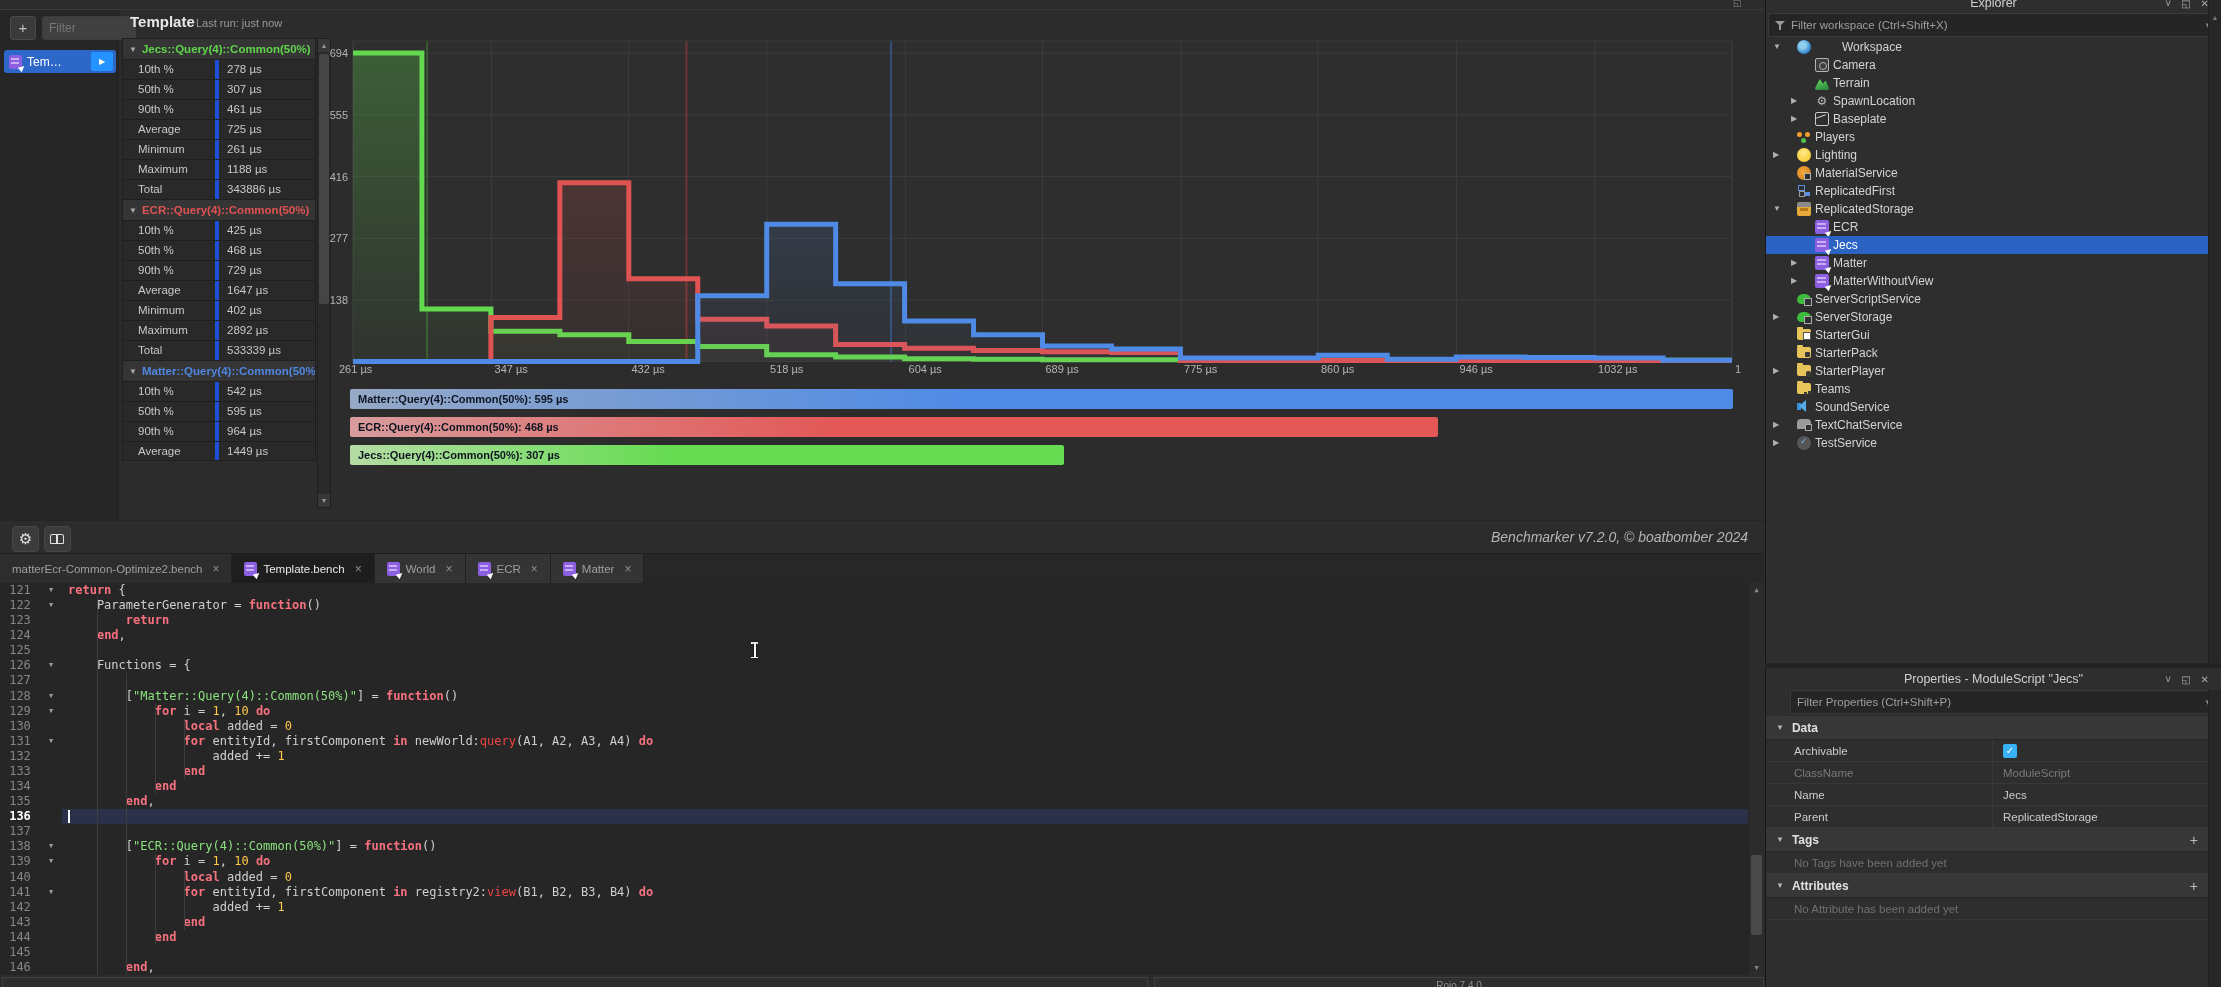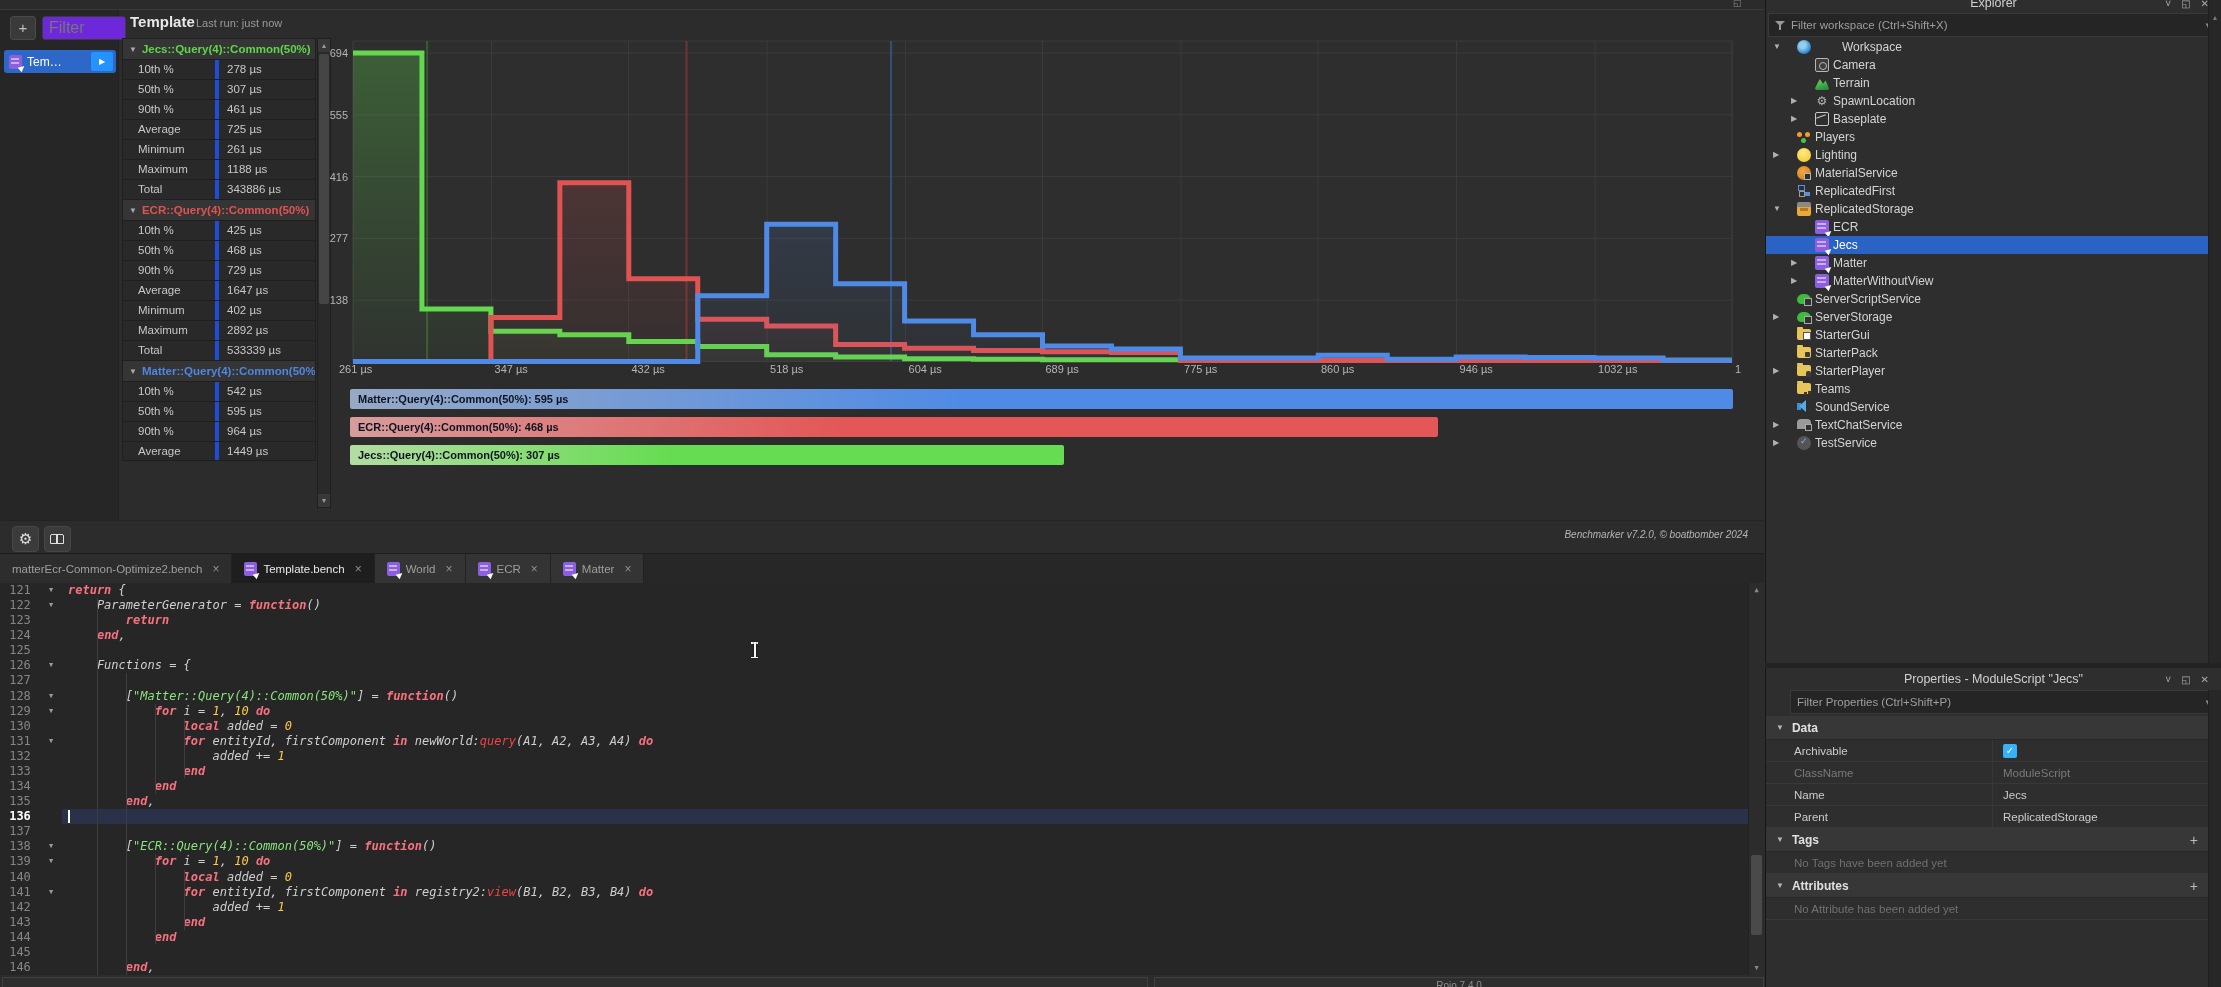--- a/index.html
+++ b/index.html
@@ -8,21 +8,21 @@
   .abs{position:absolute;}
 
   
   #top-strip{left:0;top:0;width:1764px;height:9px;background:#2b2b2b;}
   #top-mini{left:1733px;top:-2px;color:#8a8a8a;font-size:9px;}
 
   
   #plugin{left:0;top:9px;width:1764px;height:511px;background:#2c2c2c;border-top:1px solid #3a3a3a;}
   #side{position:absolute;left:0;top:0;width:119px;height:511px;background:#262626;border-right:1px solid #222;}
   #add-btn{position:absolute;left:10px;top:6px;width:26px;height:24px;background:#3a3a3a;border:1px solid #4a4a4a;border-radius:3px;color:#c0c0c0;font-size:15px;text-align:center;line-height:22px;}
-  #side-filter{position:absolute;left:42px;top:6px;width:84px;height:24px;background:#6d28d9;border:1px solid #3c3c3c;border-radius:3px;color:#ccc;padding-left:6px;font-size:16px;font-family:"Liberation Sans",sans-serif;}
+  #side-filter{position:absolute;left:42px;top:6px;width:94px;height:24px;background:#404040;border:1px solid #3c3c3c;border-radius:3px;color:#ccc;padding-left:6px;font-size:12px;font-family:"Liberation Sans",sans-serif;}
   #side-filter::placeholder{color:#777;}
   #side-tab{position:absolute;left:4px;top:40px;width:112px;height:23px;background:#2d68c8;border-radius:3px;display:flex;align-items:center;gap:5px;padding:0 3px 0 5px;color:#fff;font-size:12px;}
   #side-tab .lbl{flex:1;overflow:hidden;white-space:nowrap;}
   #side-tab-play{width:22px;height:19px;background:#2492ff;border-radius:2px;color:#fff;font-size:8px;text-align:center;line-height:19px;flex:none;}
 
   
   .msicon{display:inline-block;width:13px;height:14px;background:#8c5fe0;border-radius:2px;position:relative;flex:none;}
   .msicon::before{content:"";position:absolute;left:2px;right:3px;top:3px;height:2px;background:#c9aef5;box-shadow:0 4px 0 #c9aef5;}
   .msicon::after{content:"";position:absolute;right:-3px;bottom:-2px;width:0;height:0;border-style:solid;border-width:3px 0 3px 6px;border-color:transparent transparent transparent #ffffff;transform:rotate(-40deg);}
 
@@ -43,35 +43,35 @@
 
   
   #chart-svg{position:absolute;left:325px;top:0;}
   .legend-bar{position:absolute;height:20px;border-radius:2px;display:flex;align-items:center;padding-left:8px;font-size:11px;color:#0d1420;font-weight:bold;white-space:nowrap;overflow:hidden;}
 
   
   #toolbar{left:0;top:520px;width:1764px;height:33px;background:#2c2c2c;border-top:1px solid #242424;}
   .tool-btn{position:absolute;top:5px;width:27px;height:26px;background:#3b3b3b;border:1px solid #474747;border-radius:4px;color:#e0e0e0;text-align:center;line-height:24px;font-size:15px;}
   #book-glyph{position:absolute;left:5px;top:7px;width:14px;height:10px;border:1.5px solid #e0e0e0;border-radius:2px 2px 0 0;}
   #book-glyph::after{content:"";position:absolute;left:5px;top:-1px;width:1.5px;height:9px;background:#e0e0e0;}
-  #bm-footer{position:absolute;right:16px;top:8px;font-size:10px;font-style:italic;color:#b5b5b5;}
+  #bm-footer{position:absolute;right:16px;top:8px;font-size:14px;font-style:italic;color:#b5b5b5;}
 
   
   #tabbar{left:0;top:553px;width:1764px;height:30px;background:#272727;border-top:1px solid #1e1e1e;display:flex;align-items:stretch;}
   .tab{display:flex;align-items:center;gap:6px;padding:0 12px;font-size:11.5px;color:#9f9f9f;background:#343434;border-right:1px solid #222;white-space:nowrap;}
   .tab.first{background:#2d2d2d;}
   .tab.active{background:#1e1e1e;color:#e8e8e8;}
   .tab .x{color:#8f8f8f;font-size:12px;margin-left:4px;}
 
   
   #editor{left:0;top:583px;width:1764px;height:392px;background:#262626;overflow:hidden;font-family:"DejaVu Sans Mono",monospace;font-size:12px;}
   .cl{position:absolute;left:0;right:16px;height:15.08px;display:flex;line-height:15.08px;}
   .gut{width:40px;text-align:center;color:#868686;flex:none;font-size:12px;}
   .fold{width:22px;text-align:center;color:#9a9a9a;font-size:7px;flex:none;}
-  .code{flex:1;white-space:pre;position:relative;padding-left:6px;font-style:italic;}
+  .code{flex:1;white-space:pre;position:relative;padding-left:6px;}
   .cur .gut{color:#fff;font-weight:bold;}
   .cur .code{background:#2b3148;}
   .caret{position:absolute;left:6px;top:1px;width:2px;height:13px;background:#fff;}
   .tok-k{color:#f8717f;font-weight:bold;}
   .tok-s{color:#8be37f;}
   .tok-n{color:#ffc94a;}
   .tok-f{color:#ef4444;}
   .tok-p{color:#cfcfcf;}
   .iguide{position:absolute;width:1px;background:#3e3e3e;}
   #ed-scroll{position:absolute;right:0;top:0;width:16px;height:392px;background:#2c2c2c;border-left:1px solid #222;}

